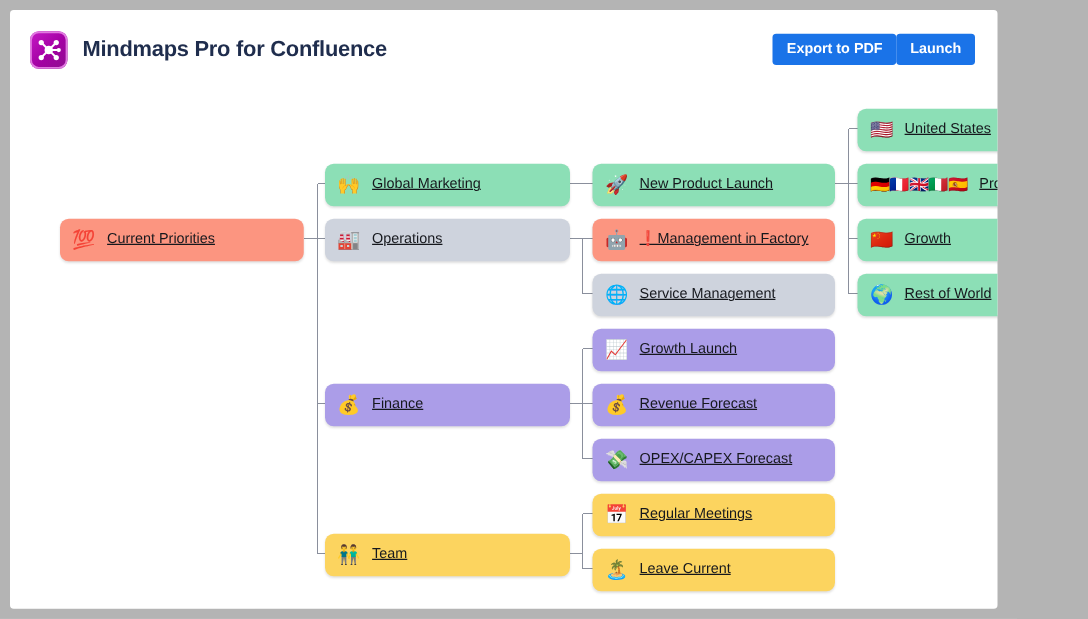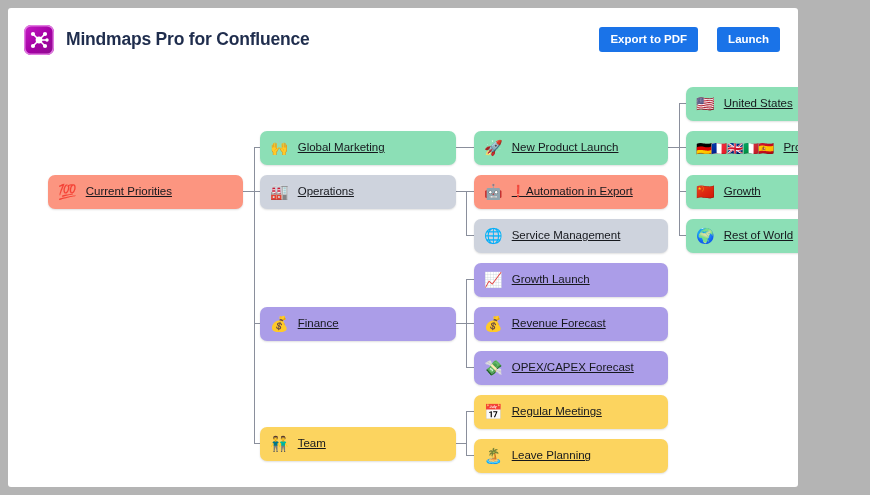--- a/index.html
+++ b/index.html
@@ -36,21 +36,21 @@
   .logo svg { position: absolute; left: 0; top: 0; }
   .app-title {
     font-size: 17.5px;
     font-weight: bold;
     color: #1f2d4d;
     letter-spacing: -0.2px;
     white-space: nowrap;
   }
   .header-actions {
     margin-left: auto;
-    display: flex; align-items: flex-start; gap: 19px;
+    display: flex; align-items: flex-start; gap: 0;
   }
   .btn {
     background: #1a73e8;
     color: #ffffff;
     border: none;
     border-radius: 3px;
     font-family: "Liberation Sans", sans-serif;
     font-size: 11.5px;
     font-weight: bold;
     padding: 7px 11px;
@@ -186,21 +186,21 @@
       <span class="emoji">👬</span>
       <span class="label">Team</span>
     </div>
 
     <div class="node c-green" style="left:466px; top:60px; width:194px; height:34px;">
       <span class="emoji">🚀</span>
       <span class="label">New Product Launch</span>
     </div>
     <div class="node c-salmon" style="left:466px; top:104px; width:194px; height:34px;">
       <span class="emoji">🤖</span>
-      <span class="label">❗Automation in Export</span>
+      <span class="label">❗Management in Factory</span>
     </div>
     <div class="node c-gray" style="left:466px; top:148px; width:194px; height:34px;">
       <span class="emoji">🌐</span>
       <span class="label">Service Management</span>
     </div>
     <div class="node c-purple" style="left:466px; top:192px; width:194px; height:34px;">
       <span class="emoji">📈</span>
       <span class="label">Growth Launch</span>
     </div>
     <div class="node c-purple" style="left:466px; top:236px; width:194px; height:34px;">
@@ -210,21 +210,21 @@
     <div class="node c-purple" style="left:466px; top:280px; width:194px; height:34px;">
       <span class="emoji">💸</span>
       <span class="label">OPEX/CAPEX Forecast</span>
     </div>
     <div class="node c-yellow" style="left:466px; top:324px; width:194px; height:34px;">
       <span class="emoji">📅</span>
       <span class="label">Regular Meetings</span>
     </div>
     <div class="node c-yellow" style="left:466px; top:368px; width:194px; height:34px;">
       <span class="emoji">🏝️</span>
-      <span class="label">Leave Planning</span>
+      <span class="label">Leave Current</span>
     </div>
 
     <div class="node c-green" style="left:678px; top:16px; width:168px; height:34px;">
       <span class="emoji">🇺🇸</span>
       <span class="label">United States</span>
     </div>
     <div class="node c-green" style="left:678px; top:60px; width:168px; height:34px;">
       <span class="emoji flags">🇩🇪🇫🇷🇬🇧🇮🇹🇪🇸</span>
       <span class="label">Product</span>
     </div>

